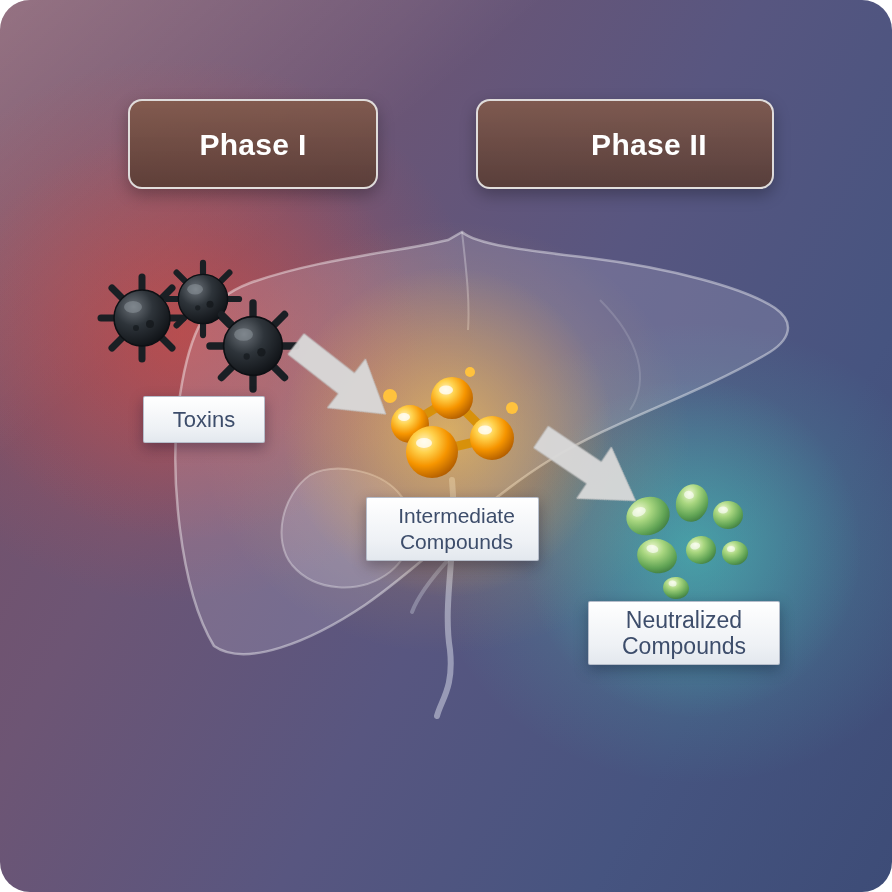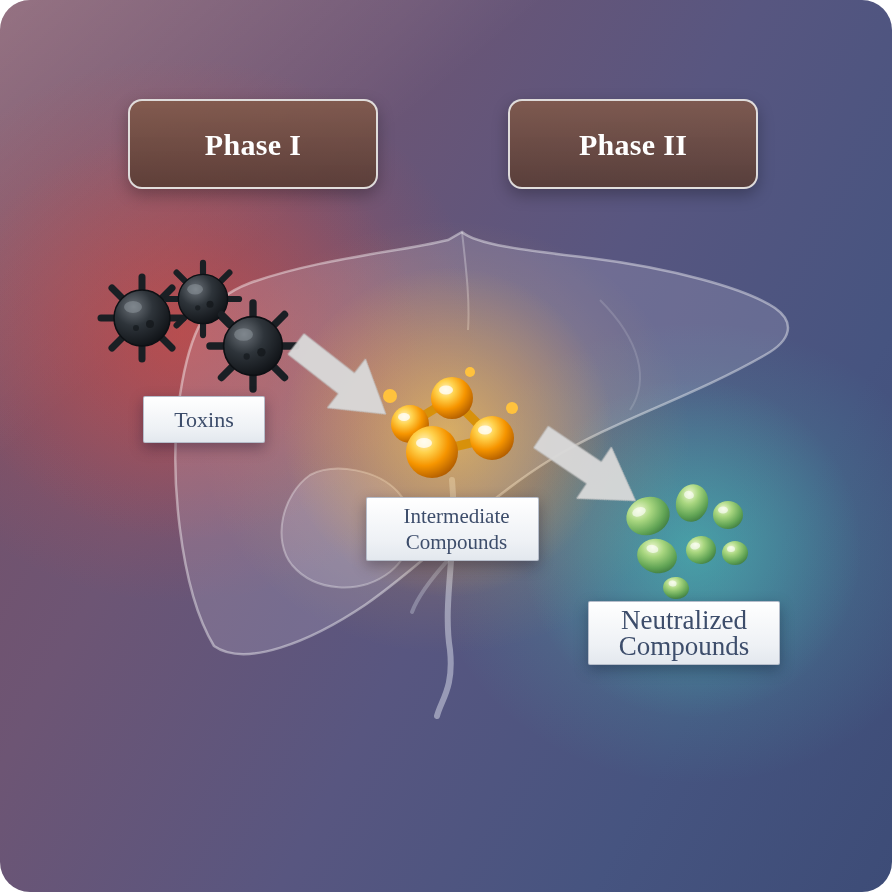--- a/index.html
+++ b/index.html
@@ -1,54 +1,54 @@
 <!DOCTYPE html>
 <html><head>
 <meta charset="utf-8">
 <style>
   html,body{margin:0;padding:0;background:#ffffff;}
   .canvas{
     position:relative;width:892px;height:892px;border-radius:30px;overflow:hidden;
-    font-family:Liberation Serif, serif;
+    font-family:Liberation Sans, sans-serif;
   }
   .bg{
     position:absolute;inset:0;
     background:
       radial-gradient(430px 390px at 20% 37%, rgba(224,74,60,0.42), rgba(224,74,60,0) 70%),
       radial-gradient(350px 310px at 50% 49%, rgba(255,182,72,0.30), rgba(255,182,72,0) 70%),
       radial-gradient(380px 330px at 78% 62%, rgba(70,214,196,0.30), rgba(70,214,196,0) 70%),
       linear-gradient(140deg, rgba(255,255,255,0.20), rgba(255,255,255,0) 28%),
       linear-gradient(118deg, #7b4f63 0%, #6d5574 30%, #585680 55%, #465480 78%, #3d4c77 100%);
   }
   .scene{position:absolute;left:0;top:0;}
   .phase-card{
     position:absolute;top:99px;width:246px;height:86px;border-radius:14px;
     border:2px solid rgba(236,236,236,0.9);
     background:linear-gradient(180deg, rgba(130,90,74,0.88), rgba(88,60,52,0.90));
     box-shadow:0 6px 16px rgba(0,0,0,0.28);
     display:flex;flex-direction:column;justify-content:center;align-items:center;
     color:#ffffff;text-align:center;
   }
   .phase-card.p1{left:128px;}
-  .phase-card.p2{left:508px;}
+  .phase-card.p2{left:476px;padding-left:48px;}
   .phase-title{font-size:30px;font-weight:700;line-height:37px;letter-spacing:0.3px;}
   .phase-sub{font-size:28px;font-weight:400;line-height:35px;letter-spacing:0.3px;}
   .tag{
     position:absolute;
     background:linear-gradient(180deg,#ffffff 0%, #eef1f5 70%, #e3e8ee 100%);
     border:1px solid rgba(175,183,197,0.9);
     border-radius:2px;
     box-shadow:0 5px 14px rgba(15,15,40,0.35);
     color:#3d4d6b;
     display:flex;flex-direction:column;align-items:center;justify-content:center;
     text-align:center;
   }
   .tag-toxins{left:143px;top:396px;width:120px;height:45px;font-size:22px;}
   .tag-intermediate{left:366px;top:497px;width:163px;height:62px;font-size:21px;line-height:26px;padding-left:8px;}
-  .tag-neutralized{left:588px;top:601px;width:190px;height:62px;font-size:27px;line-height:26px;justify-content:center;}
+  .tag-neutralized{left:588px;top:601px;width:190px;height:62px;font-size:23px;line-height:26px;justify-content:center;}
 </style>
 </head>
 <body>
 
 <div class="canvas">
   <div class="bg"></div>
 
   <svg class="scene" width="892" height="892" viewBox="0 0 892 892">
     <defs>
       <radialGradient id="gToxin" cx="35%" cy="30%" r="75%">

